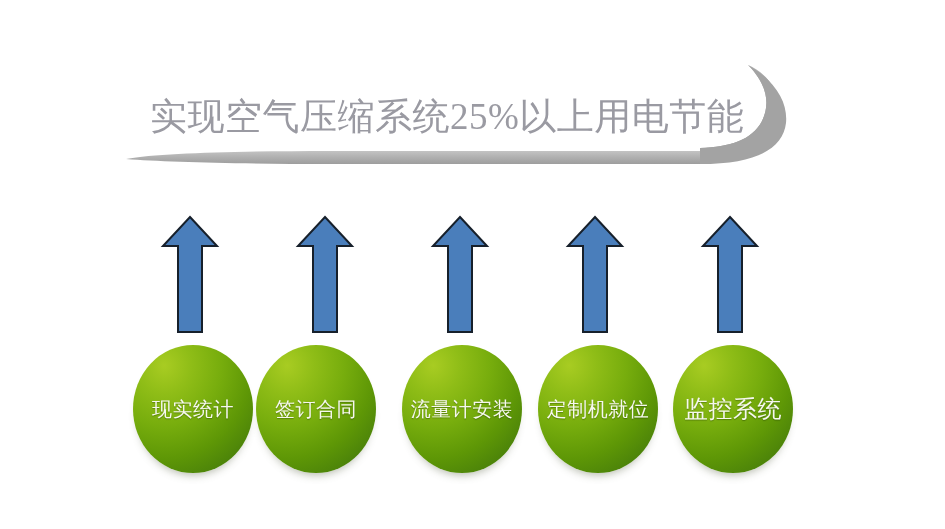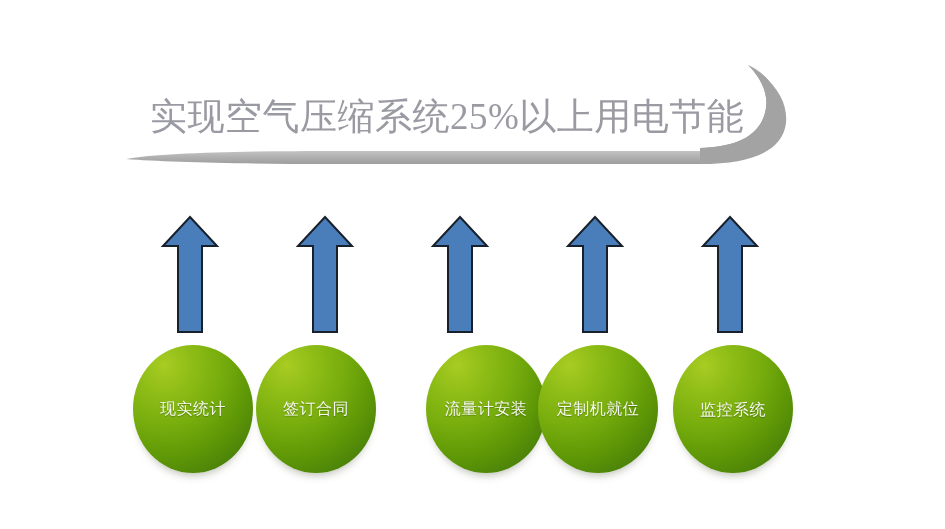--- a/index.html
+++ b/index.html
@@ -71,28 +71,28 @@
     box-shadow: 0 7px 9px -5px rgba(90,100,70,0.45);
     display: flex;
     align-items: center;
     justify-content: center;
   }
   .bubble-label {
     position: relative;
     text-align: center;
     color: #f6f8ee;
     font-family: "Liberation Serif", "DejaVu Serif", serif;
-    font-size: 16px;
+    font-size: 20px;
     line-height: 26px;
     white-space: nowrap;
     text-shadow: 0 1px 1px rgba(20,40,0,0.35);
     letter-spacing: 0.5px;
   }
   .bubble-label.two-line {
-    font-size: 16px;
+    font-size: 24px;
     line-height: 29px;
   }
   .lbl-line { display: block; }
 </style>
 </head>
 <body>
 
 <div id="slide">
 
   <div class="banner">
@@ -158,21 +158,21 @@
       <span class="lbl-line">现实统计</span>
     </span>
   </div>
 
   <div class="bubble" style="left:256px; top:302px;">
     <span class="bubble-label">
       <span class="lbl-line">签订合同</span>
     </span>
   </div>
 
-  <div class="bubble" style="left:426px; top:302px;align-items:center;">
+  <div class="bubble" style="left:402px; top:302px;align-items:center;">
     <span class="bubble-label">
       <span class="lbl-line">流量计安装</span>
     </span>
   </div>
 
   <div class="bubble" style="left:538px; top:302px;">
     <span class="bubble-label">
       <span class="lbl-line">定制机就位</span>
     </span>
   </div>

